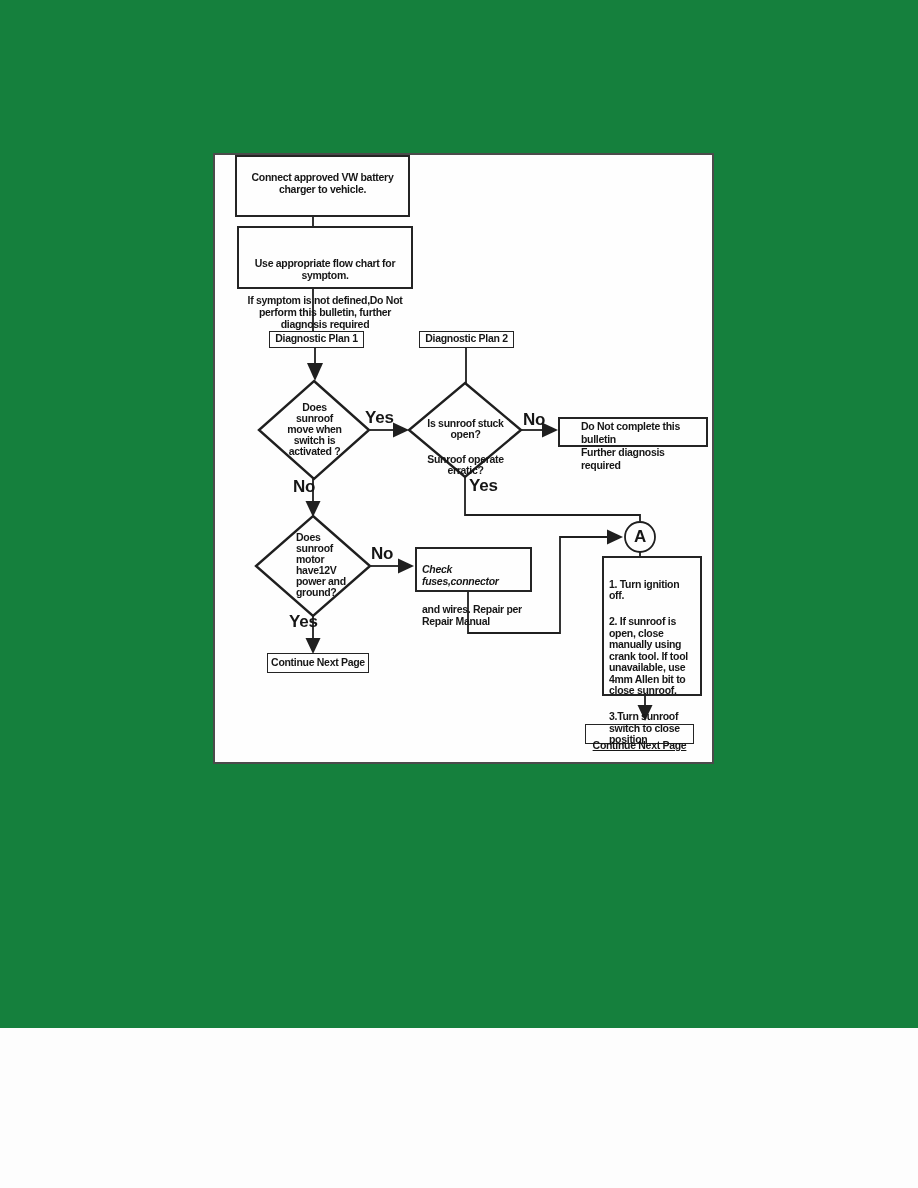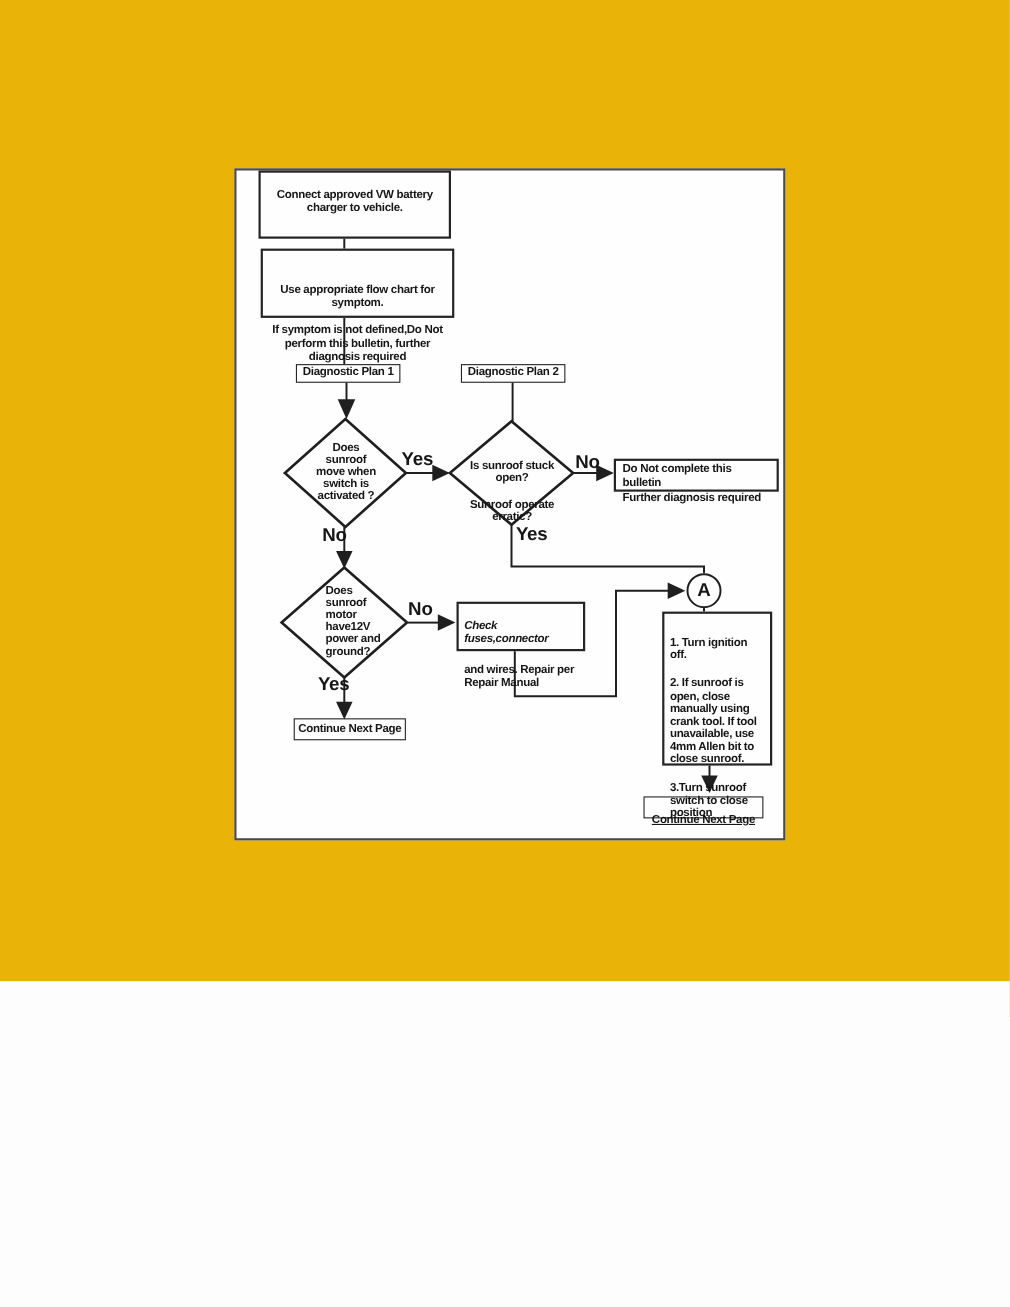--- a/index.html
+++ b/index.html
@@ -1,18 +1,18 @@
 <!DOCTYPE html>
 <html><head>
 <meta charset="utf-8">
 <style>
   * { margin:0; padding:0; box-sizing:border-box; }
   body { background:#fdfdfd; }
   .canvas {
-    position:relative; width:918px; height:892px; background:#eab308;
+    position:relative; width:918px; height:1028px; background:#15803d;
     font-family:"Liberation Sans", sans-serif; overflow:hidden;
   }
   .frame {
     position:absolute; left:213px; top:153px; width:501px; height:611px;
     border:2px solid #4b4b4b; background:#fefefe;
   }
   svg.lines { position:absolute; left:0; top:0; }
   .t {
     position:absolute; font-weight:bold; font-size:10.5px; line-height:12px;
     letter-spacing:-0.3px; color:#161616; white-space:pre-line;
@@ -77,21 +77,21 @@
 symptom.</div>
     <div>If symptom is not defined,Do Not
 perform this bulletin, further
 diagnosis required</div>
   </div>
 
   <div class="t box box-thin center" style="left:269px; top:331px; width:95px; height:17px;">Diagnostic Plan 1</div>
 
   <div class="t box box-thin center" style="left:419px; top:331px; width:95px; height:17px;">Diagnostic Plan 2</div>
 
-  <div class="t box left" style="left:558px; top:417px; width:150px; height:30px; padding:1px 6px; line-height:13px;">Do Not complete this bulletin
+  <div class="t box left" style="left:558px; top:417px; width:150px; height:30px; padding:1px 21px; line-height:13px;">Do Not complete this bulletin
 Further diagnosis required</div>
 
   <div class="t box left" style="left:415px; top:547px; width:117px; height:45px; padding:2px 5px;">
     <div class="gap4">Check fuses,connector</div>
     <div>and wires. Repair per
 Repair Manual</div>
   </div>
 
   <div class="t box left" style="left:602px; top:556px; width:100px; height:140px; padding:9px 5px; line-height:11.5px;">
     <div class="gap3">1. Turn ignition

